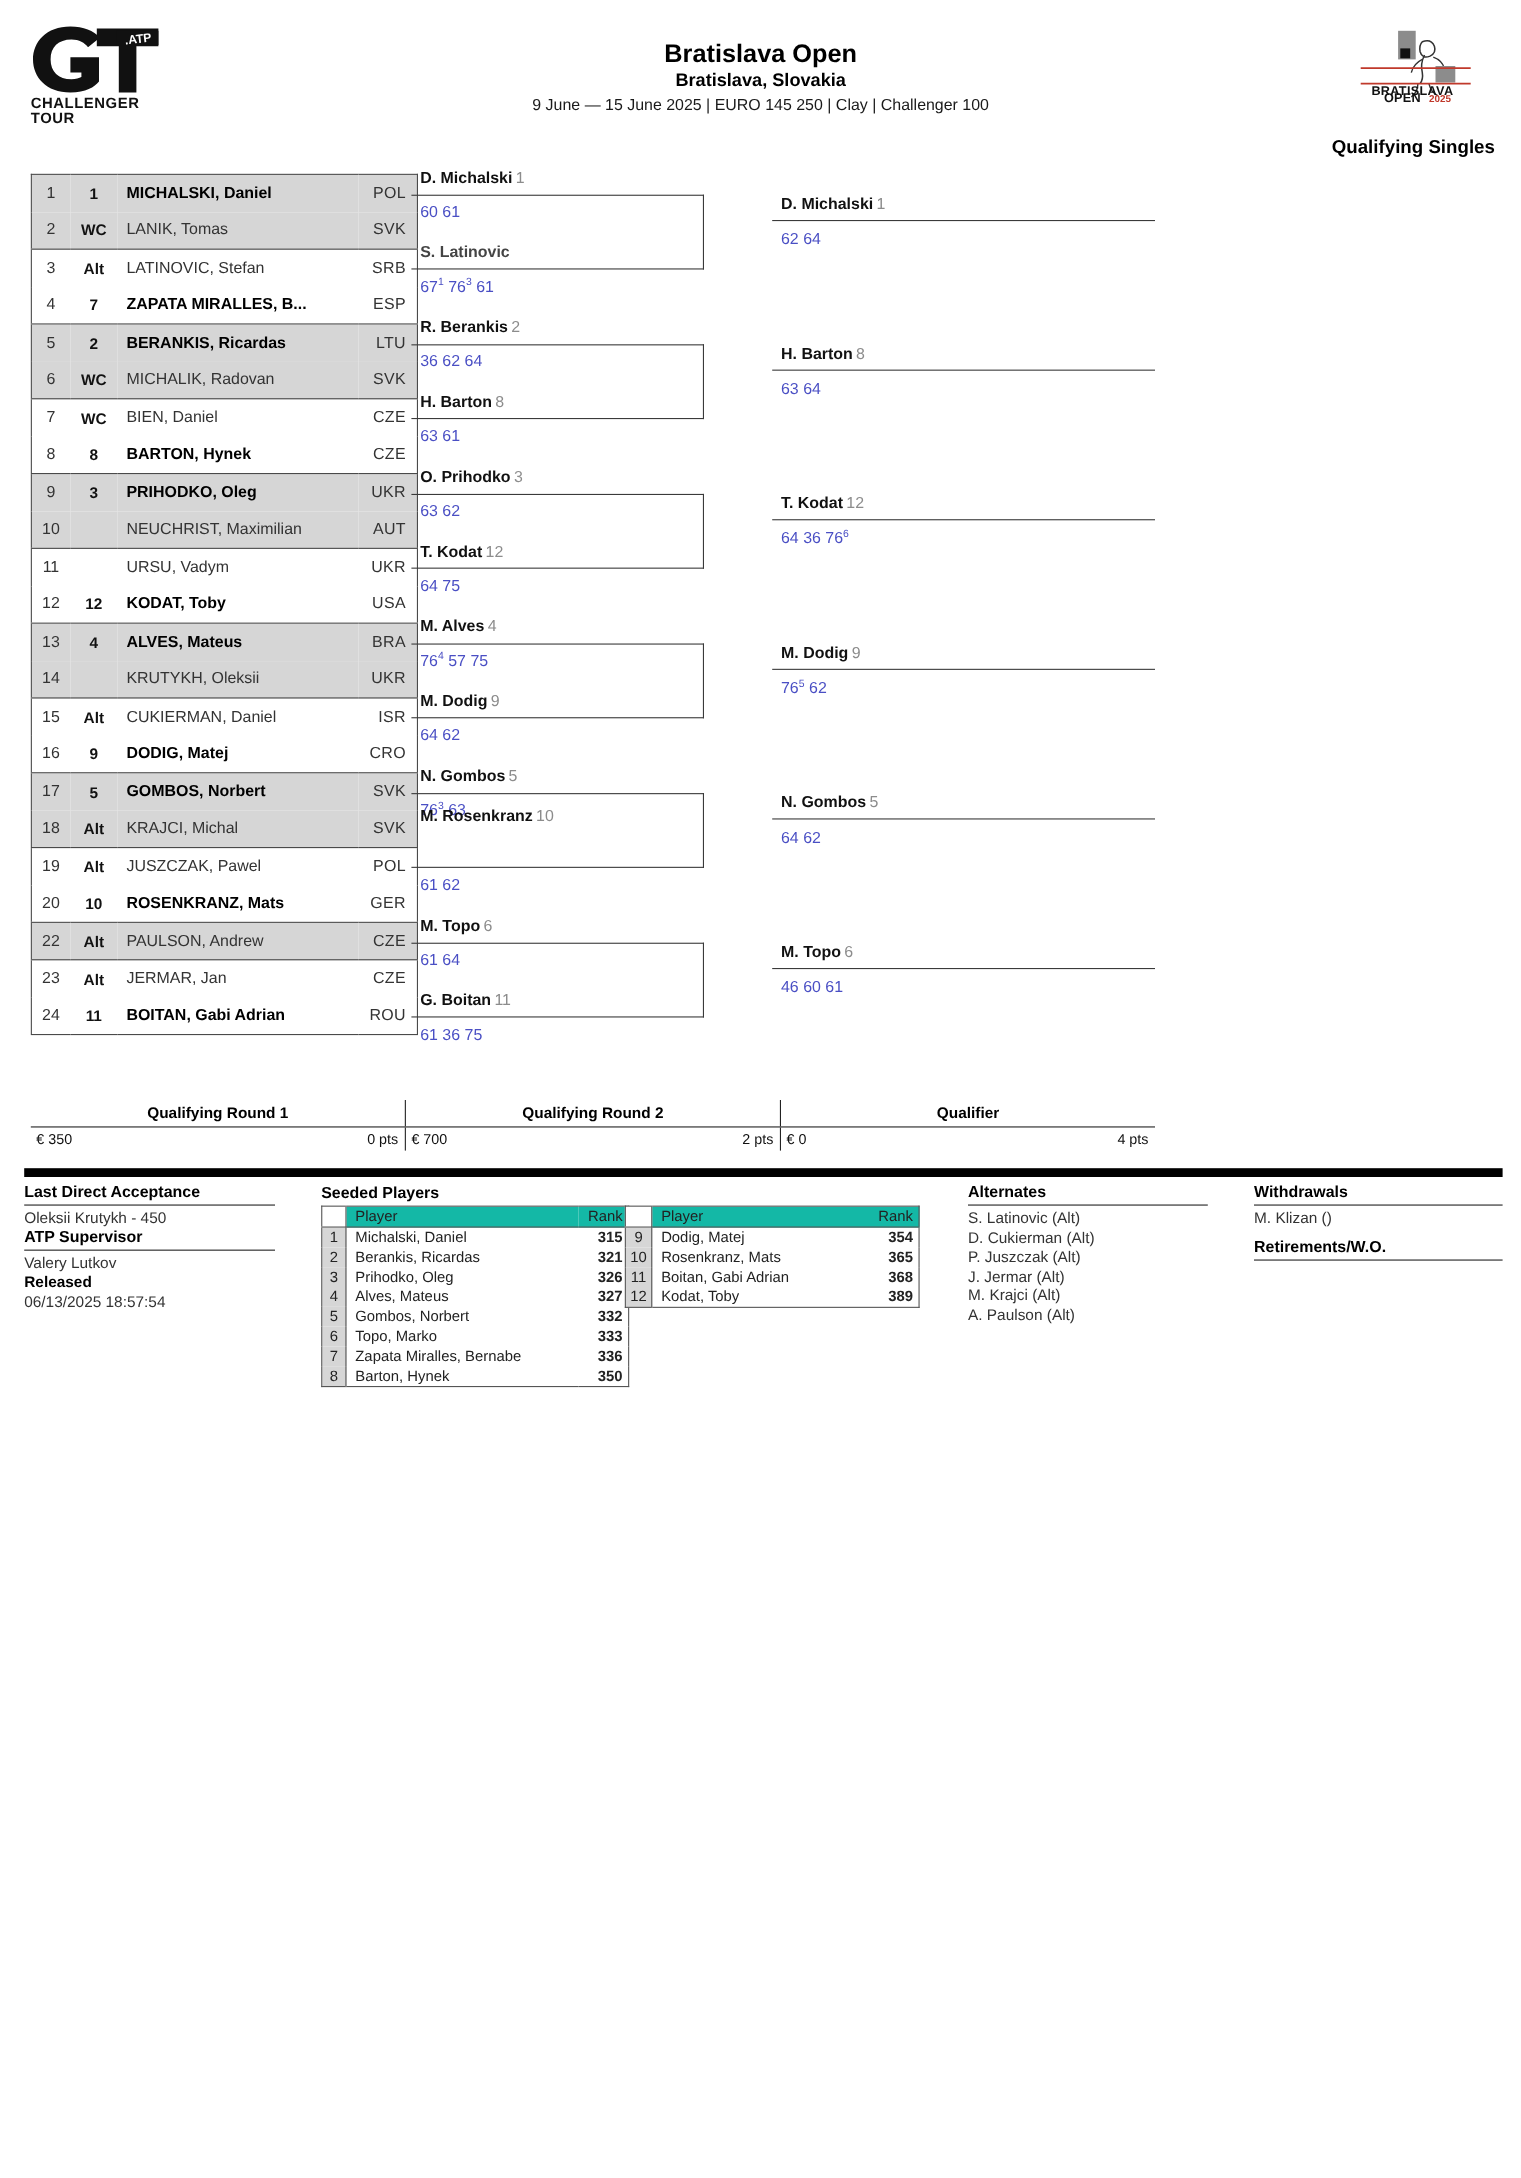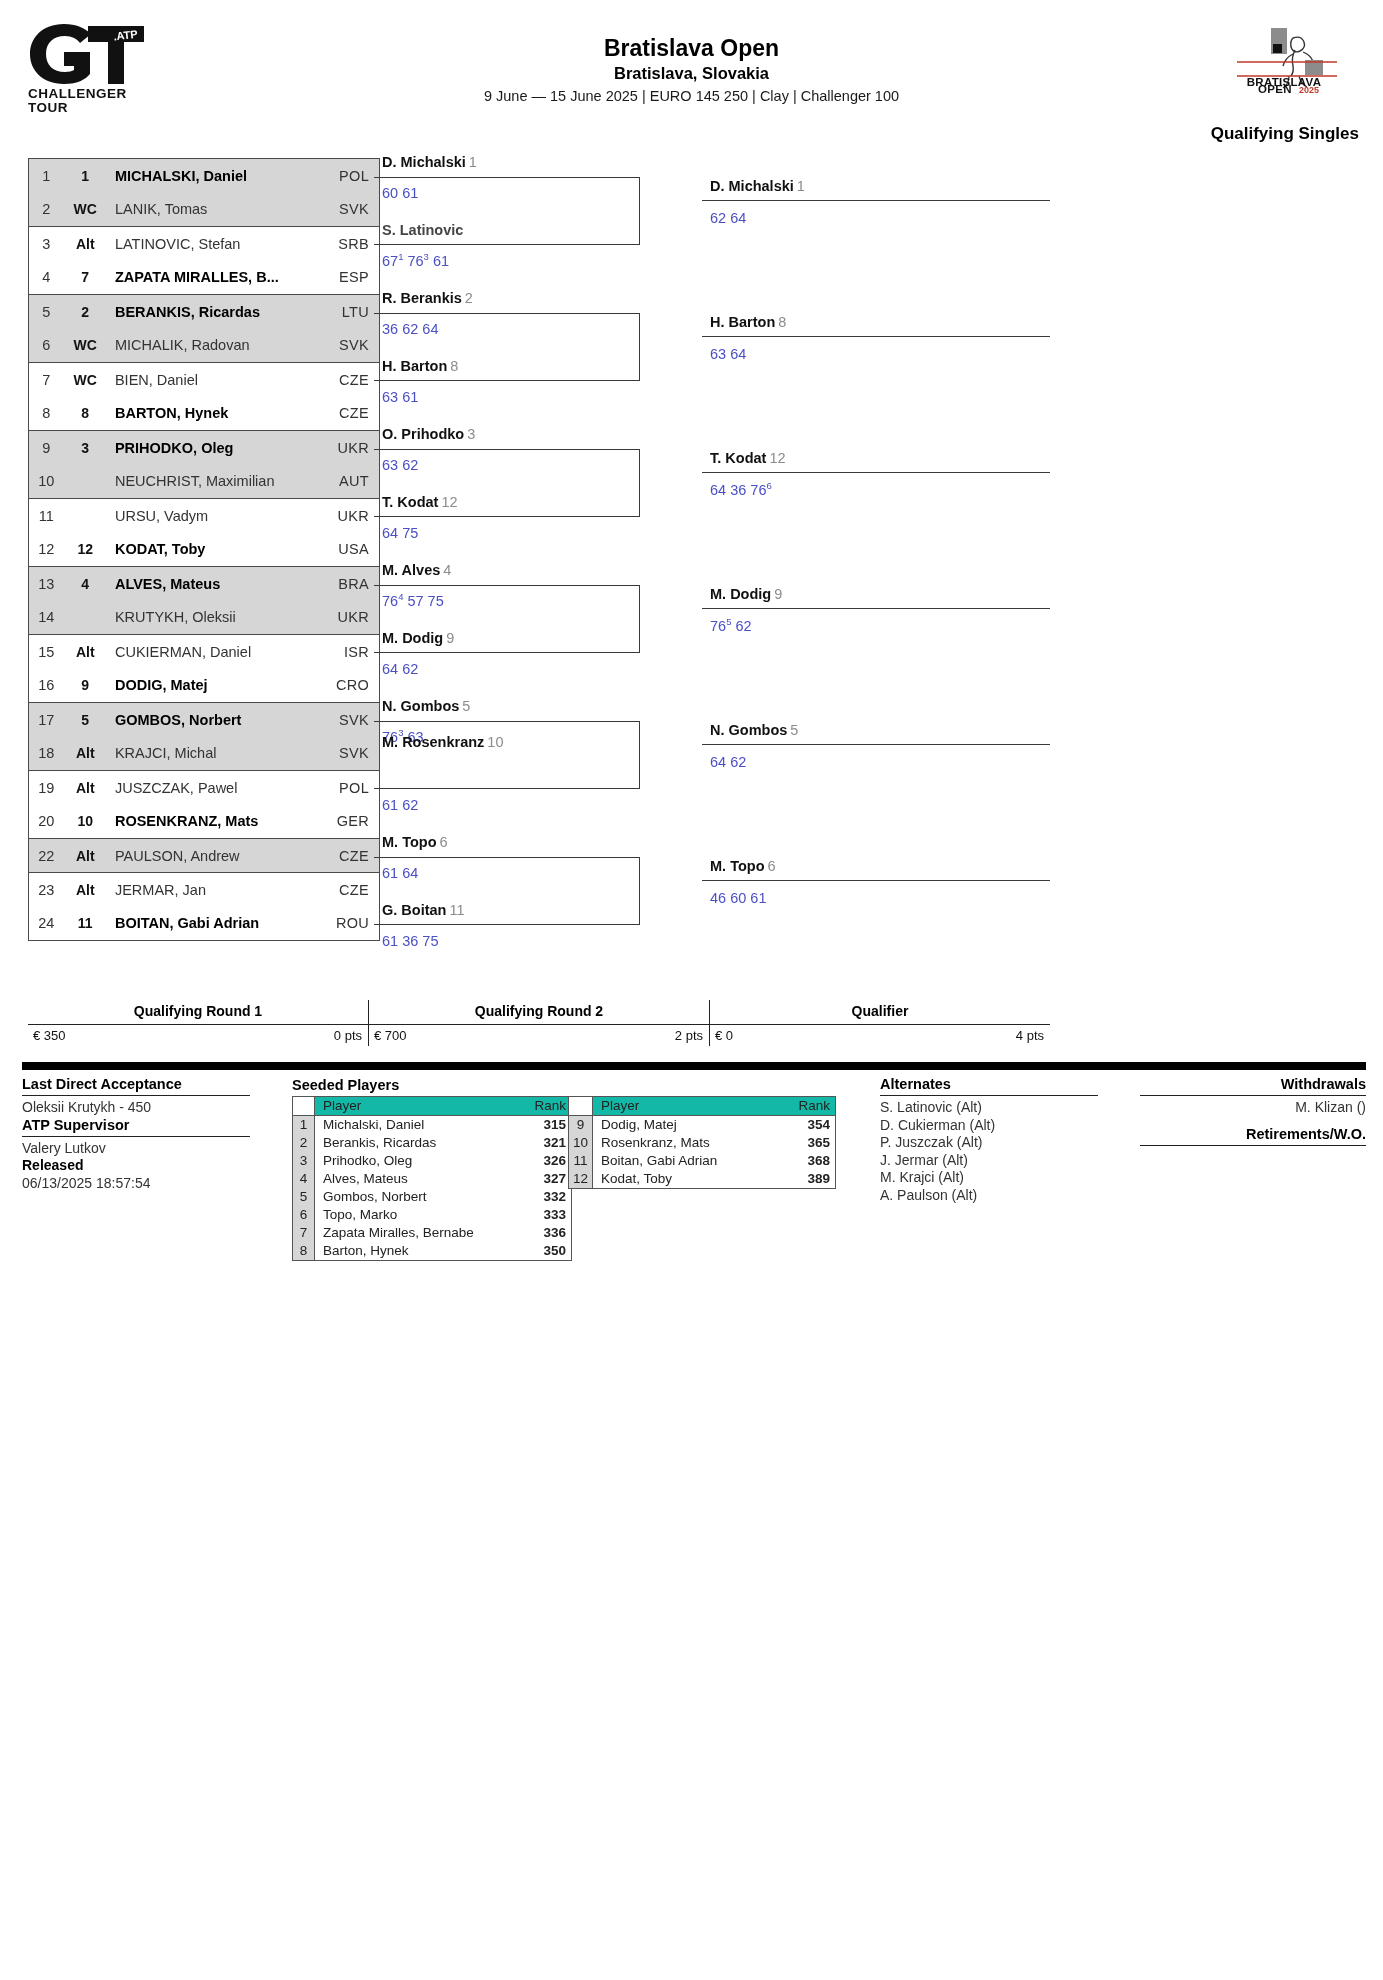--- a/index.html
+++ b/index.html
@@ -146,21 +146,21 @@
   }
   .sec-line {
     font-size: 14px; color: #333; line-height: 17.5px; white-space: nowrap;
   }
   .sec-line.b { font-weight: bold; color: #000; }
 
   #lda  { left: 22px;  width: 228px; }
   #seed { left: 292px; width: 280px; }
   #seed2{ left: 568px; width: 268px; }
   #alts { left: 880px; width: 218px; }
-  #wds  { left: 1140px; width: 226px; text-align: right; }
+  #wds  { left: 1140px; width: 226px; }
 
   
   .seedtbl {
     border-collapse: collapse;
     border: 1.6px solid #555;
     width: 100%;
     background: #fff;
   }
   .seedtbl th, .seedtbl td {
     font-size: 13.5px; color: #222; padding: 1px 4px;

